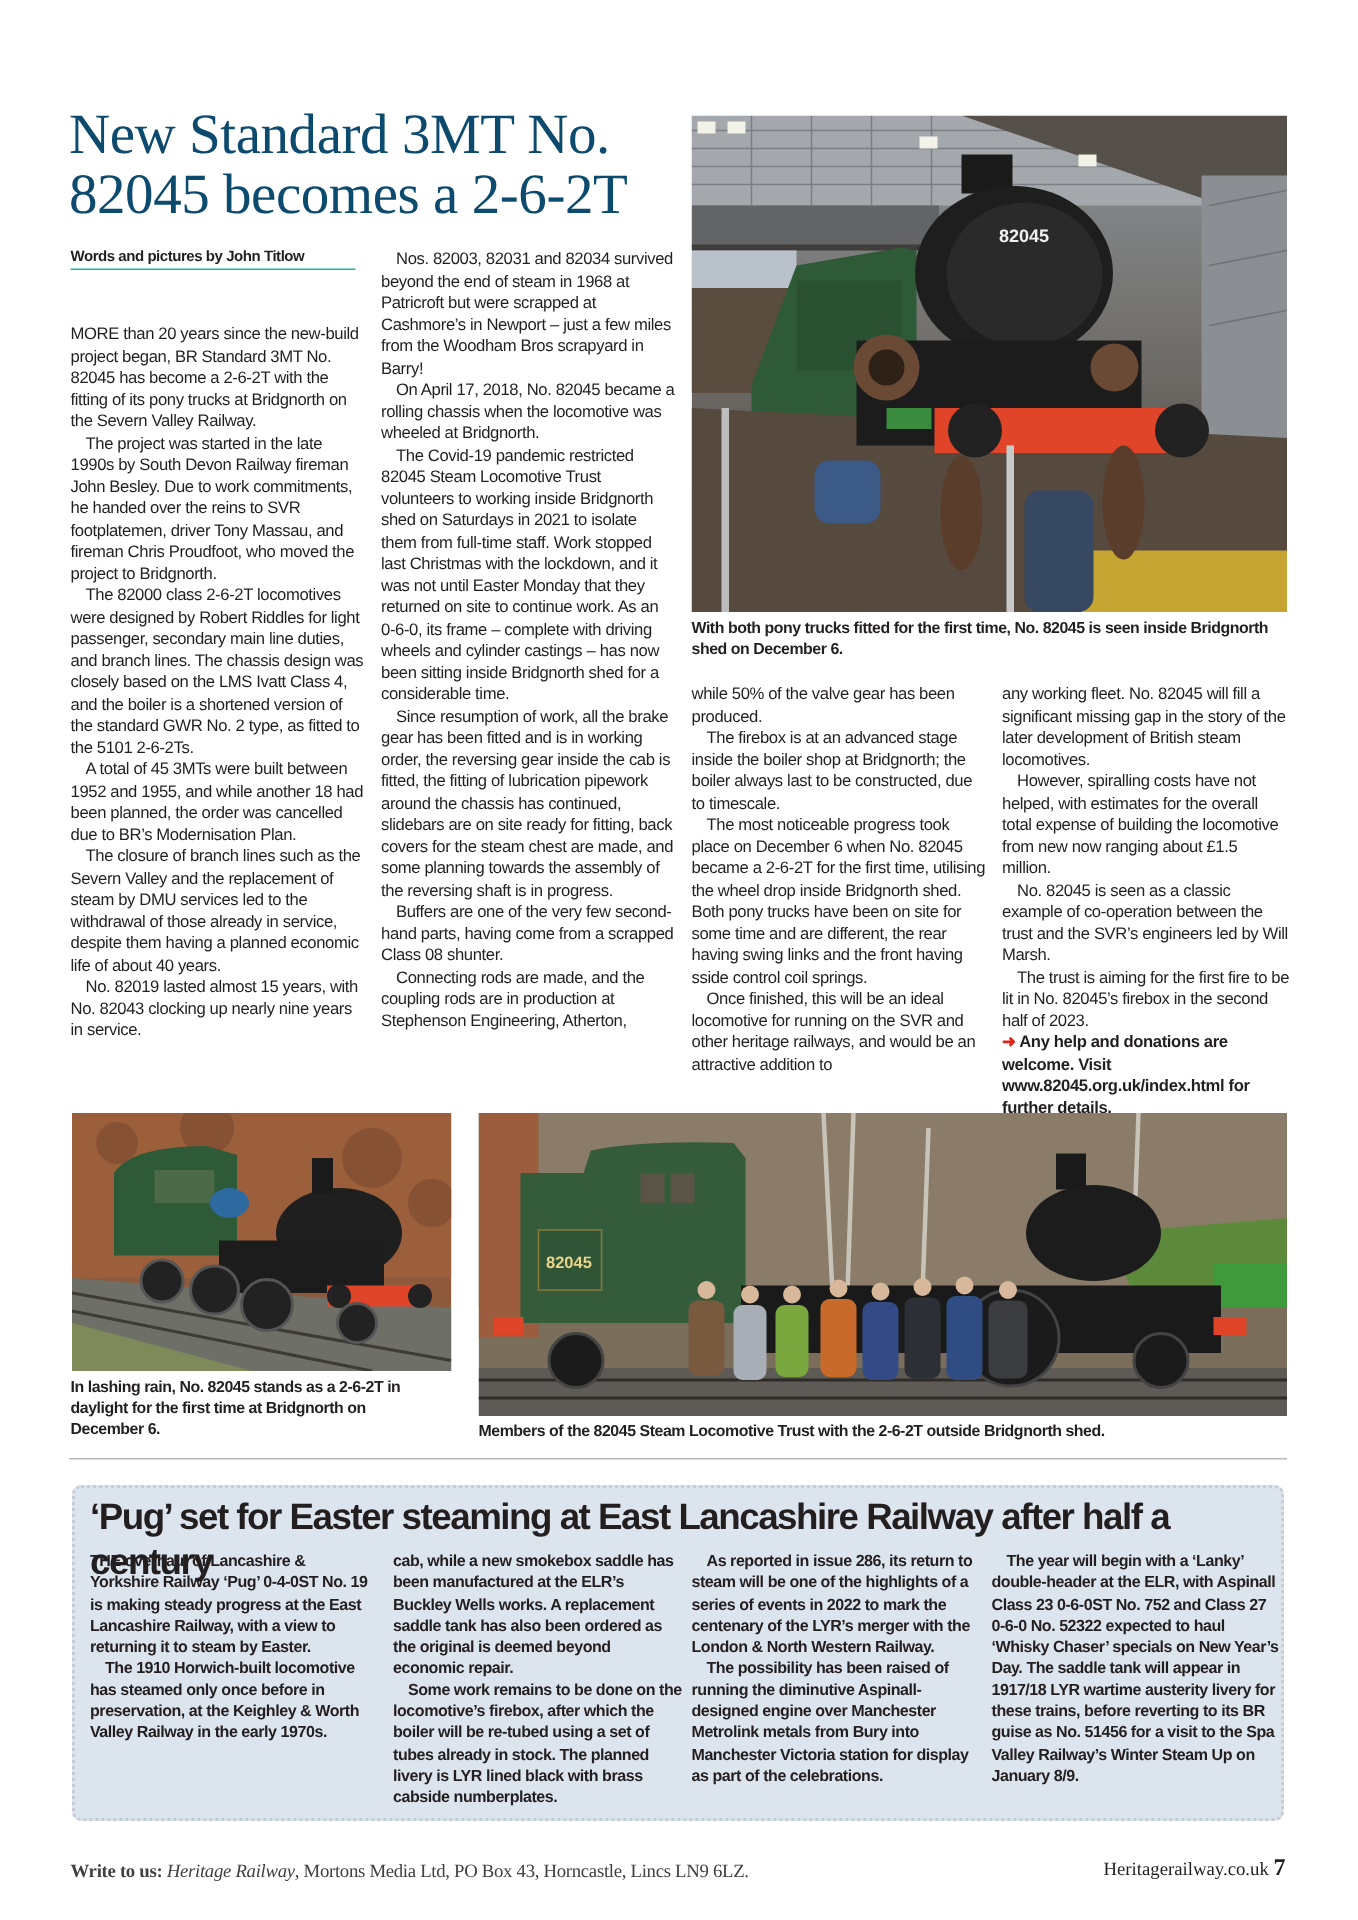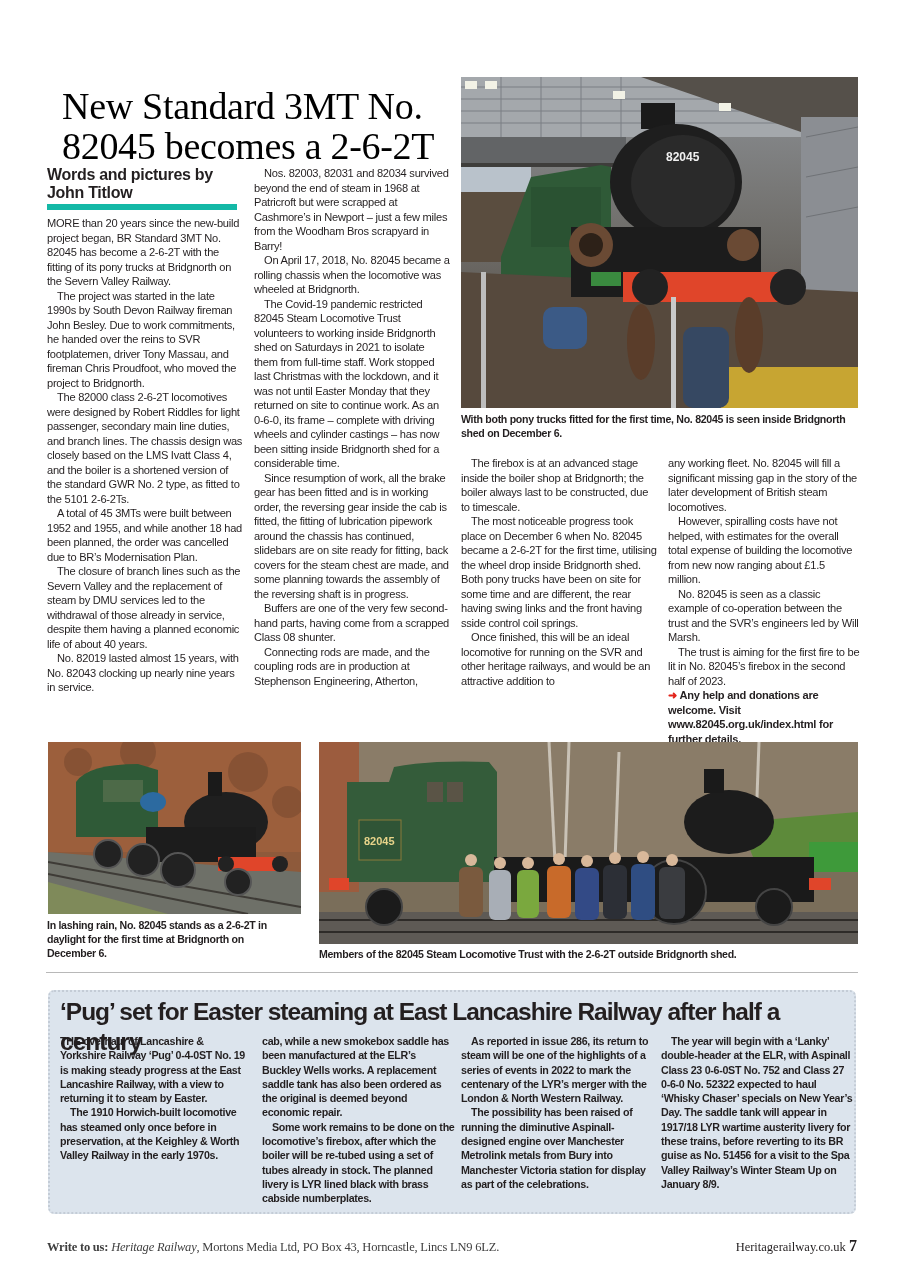--- a/index.html
+++ b/index.html
@@ -1,19 +1,19 @@
 <!DOCTYPE html>
 <html><head>
   <meta charset="utf-8">
   <style>
     html, body { margin: 0; padding: 0; background: #ffffff; }
     body { width: 905px; height: 1280px; position: relative; overflow: hidden; color: #231f20; font-family: "Liberation Sans", sans-serif; }
     .abs { position: absolute; }
-    .headline { left: 46px; top: 70px; width: 410px; font-family: "Liberation Serif", serif; font-size: 38px; line-height: 40px; color: #000000; margin: 16px; font-weight: normal; letter-spacing: -0.3px; }
-    .byline { left: 47px; top: 166px; width: 190px; font-size: 16px; font-weight: bold; text-decoration: underline; padding-bottom: 2px; border-bottom: 6px solid #14b8a6; text-decoration: none; letter-spacing: -0.3px; }
+    .headline { left: 46px; top: 70px; width: 410px; font-family: "Liberation Serif", serif; font-size: 38px; line-height: 40px; color: #0c4a6e; margin: 0; font-weight: normal; letter-spacing: -0.3px; }
+    .byline { left: 47px; top: 166px; width: 190px; font-size: 10px; font-weight: bold; text-decoration: underline; padding-bottom: 2px; border-bottom: 1px solid #14b8a6; text-decoration: none; letter-spacing: -0.3px; }
     .col { font-size: 11.1px; line-height: 14.5px; letter-spacing: -0.25px; color: #231f20; }
     .col p { margin: 0; text-indent: 10px; }
     .col p.first { text-indent: 0; }
     .photo { overflow: hidden; text-align: right; }
     .caption { font-size: 10.6px; line-height: 14px; font-weight: bold; letter-spacing: -0.3px; color: #231f20; }
     .cta { font-weight: bold; text-indent: 0 !important; }
     .cta .arrow { color: #e2231a; }
     .rule { left: 46px; top: 972px; width: 812px; height: 1px; background: #b8b8b8; }
     .box { left: 48px; top: 990px; width: 808px; height: 224px; background: #dce4ed; border: 2px dotted #c4ccd6; border-radius: 6px; box-sizing: border-box; }
     .box-title { left: 60px; top: 997px; width: 790px; font-size: 24.5px; font-weight: bold; letter-spacing: -1px; color: #231f20; line-height: 30px; }
@@ -118,20 +118,21 @@
     <rect x="82" y="230" width="44" height="42" rx="10" fill="#3b5a86"></rect>
     <rect x="222" y="250" width="46" height="81" rx="10" fill="#364862"></rect>
 
     <rect x="210" y="220" width="5" height="111" fill="#c9c9c9"></rect>
     <rect x="20" y="195" width="5" height="136" fill="#bdbdbd"></rect>
   </svg>
 </div>
 <div class="abs caption" style="left:461px; top:412px; width:400px;">With both pony trucks fitted for the first time, No. 82045 is seen inside Bridgnorth shed on December 6.</div>
 
 <div class="abs col" style="left:461px; top:456px; width:196px;">
+  <p class="first">while 50% of the valve gear has been produced.</p>
   <p>The firebox is at an advanced stage inside the boiler shop at Bridgnorth; the boiler always last to be constructed, due to timescale.</p>
   <p>The most noticeable progress took place on December 6 when No. 82045 became a 2-6-2T for the first time, utilising the wheel drop inside Bridgnorth shed. Both pony trucks have been on site for some time and are different, the rear having swing links and the front having sside control coil springs.</p>
   <p>Once finished, this will be an ideal locomotive for running on the SVR and other heritage railways, and would be an attractive addition to</p>
 </div>
 
 <div class="abs col" style="left:668px; top:456px; width:192px;">
   <p class="first">any working fleet. No. 82045 will fill a significant missing gap in the story of the later development of British steam locomotives.</p>
   <p>However, spiralling costs have not helped, with estimates for the overall total expense of building the locomotive from new now ranging about £1.5 million.</p>
   <p>No. 82045 is seen as a classic example of co-operation between the trust and the SVR’s engineers led by Will Marsh.</p>
   <p>The trust is aiming for the first fire to be lit in No. 82045’s firebox in the second half of 2023.</p>

